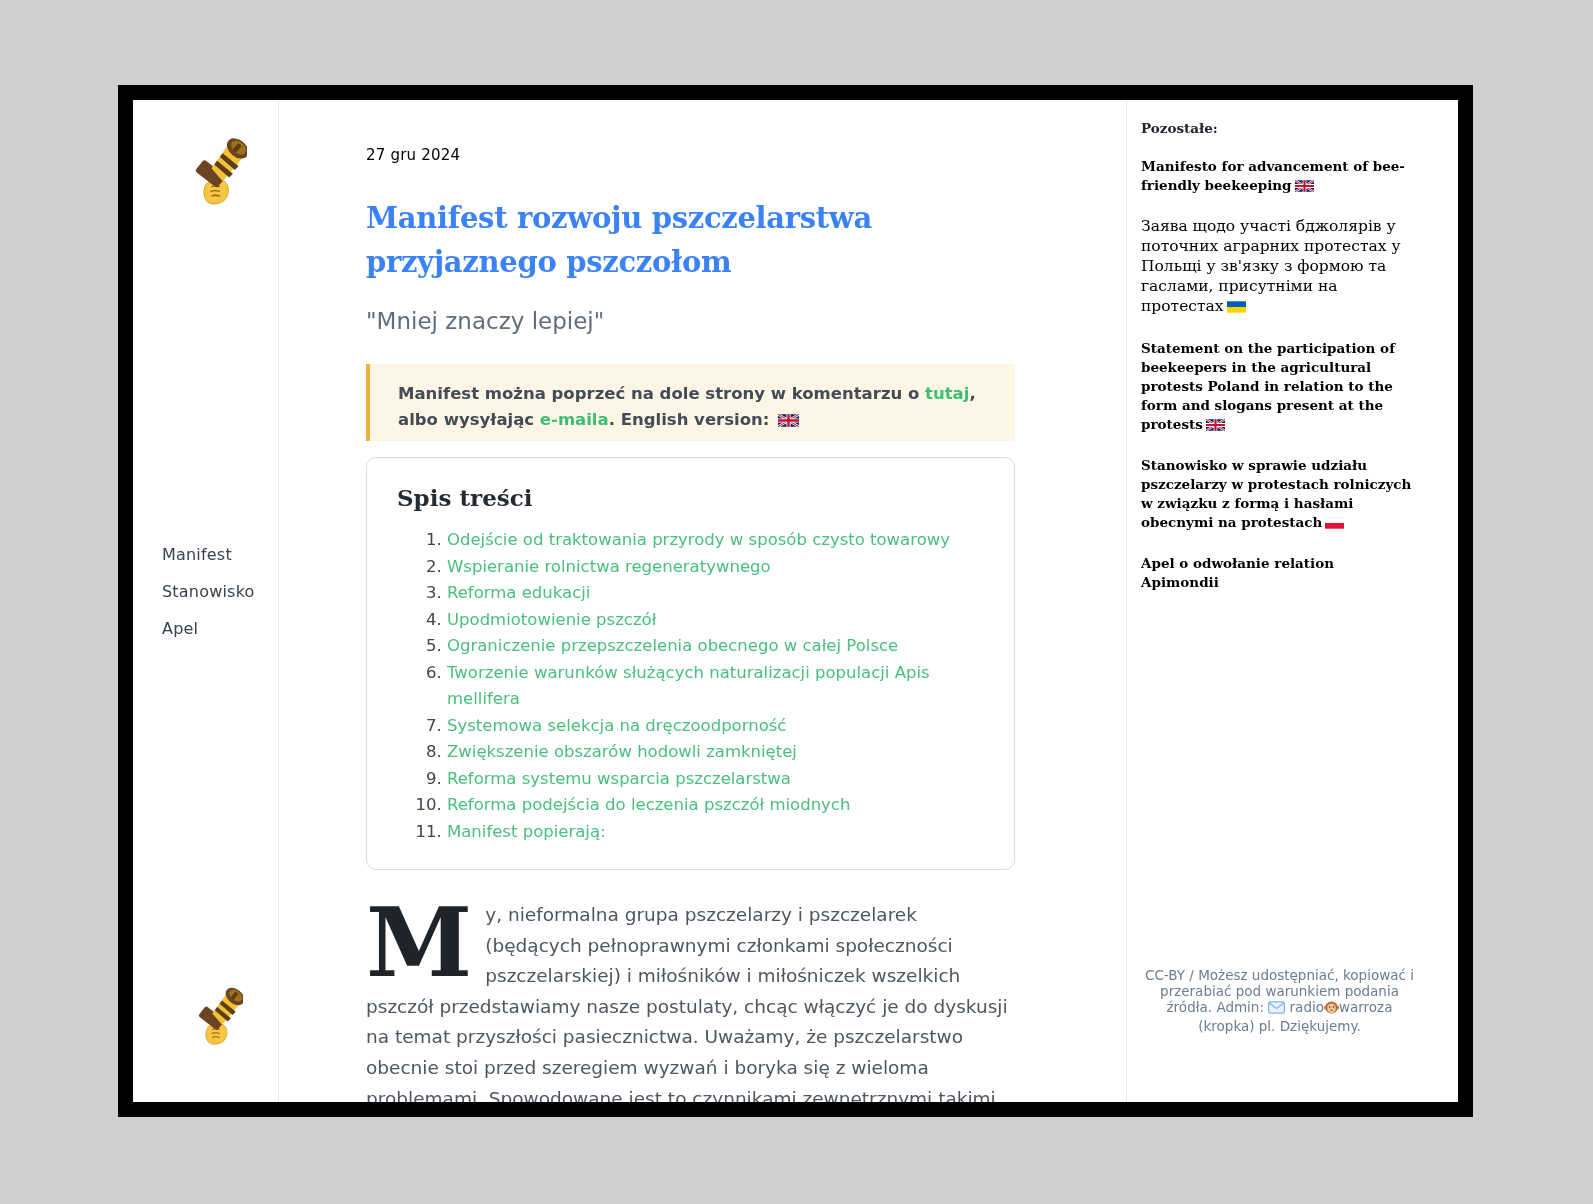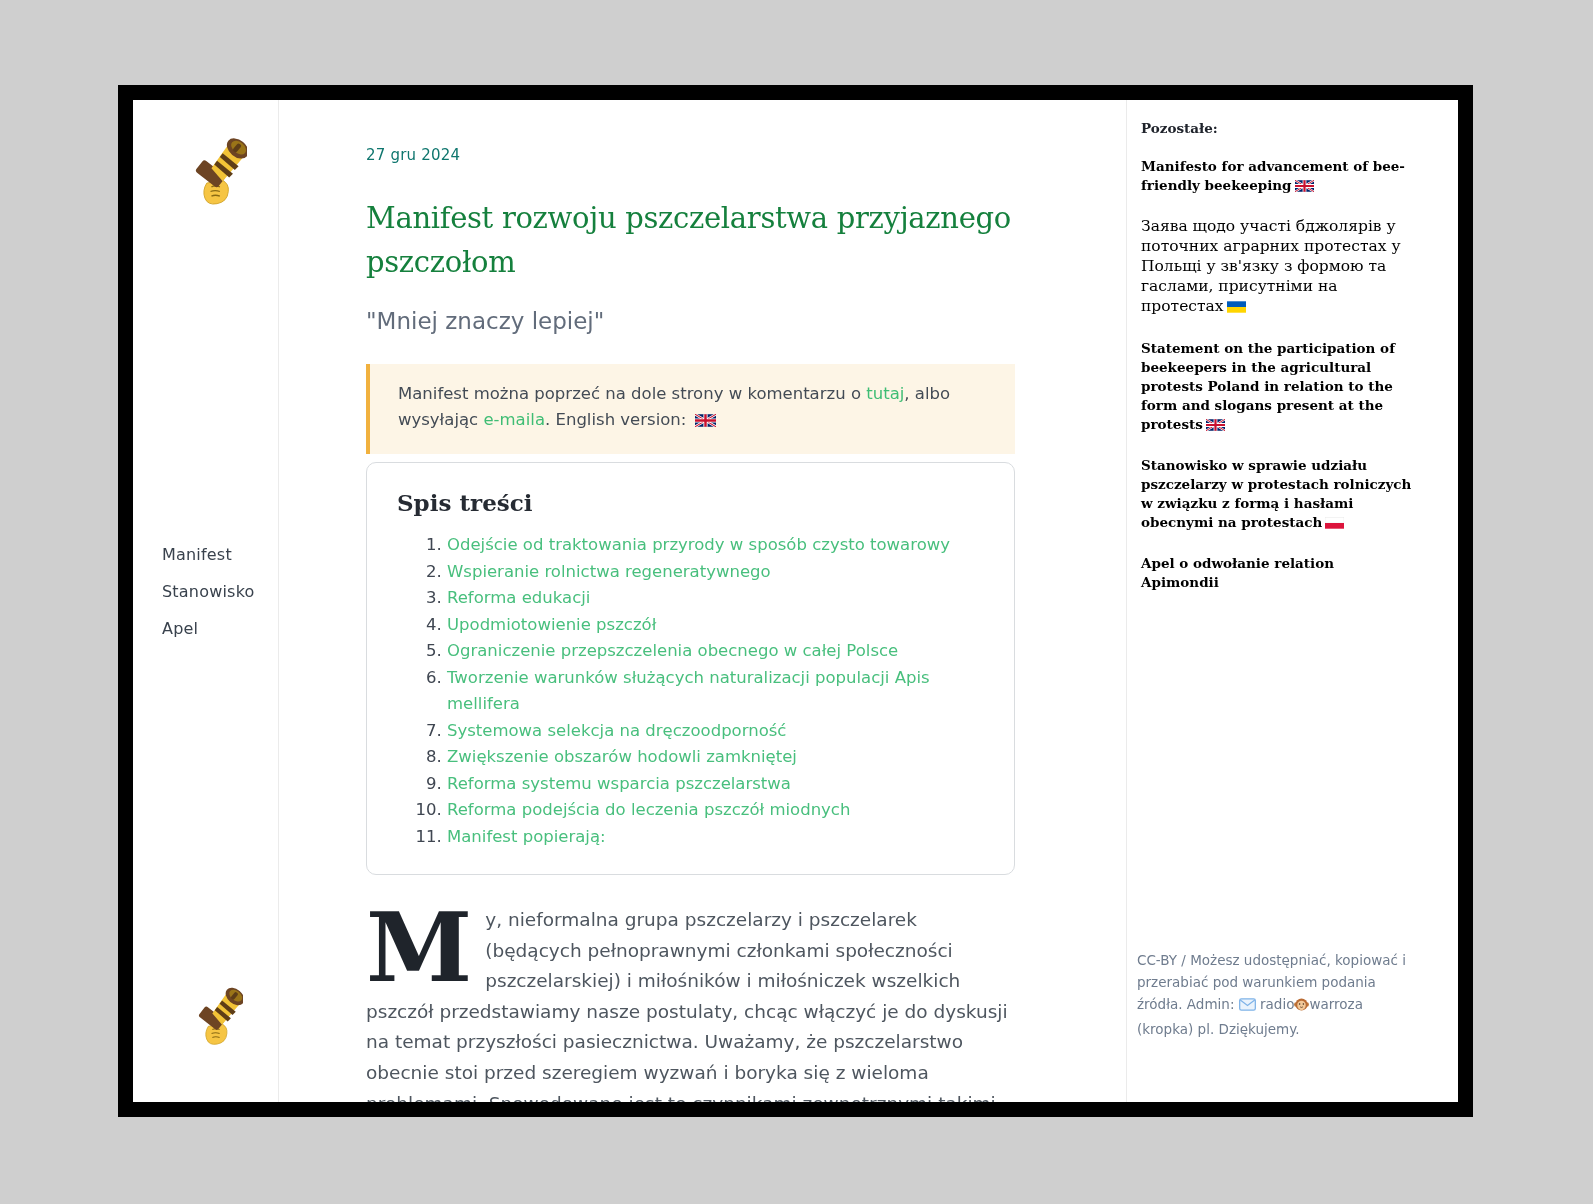--- a/index.html
+++ b/index.html
@@ -11,44 +11,44 @@
 
   
   .left-sb { position:relative; width:146px; flex:0 0 146px; border-right:1px solid #ebebeb; }
   .logo-top { position:absolute; left:56px; top:32px; }
   .logo-bottom { position:absolute; left:60px; top:882px; }
   .left-nav { position:absolute; left:29px; top:446px; }
   .left-nav a { display:block; font-size:16px; line-height:18px; color:#39424d; text-decoration:none; margin-bottom:19px; letter-spacing:.2px; cursor:pointer; }
 
   
   .main-col { position:relative; width:848px; flex:0 0 848px; border-right:1px solid #ebebeb; padding:46px 111px 0 87px; }
-  .post-date { font-size:15px; color:#0f766e; letter-spacing:.2px; margin-bottom:32px; }
-  .post-title { font-family:"DejaVu Serif", serif; font-weight:400; font-size:29px; line-height:44px; letter-spacing:-.3px; color:#15803d; margin-bottom:22px; }
+  .post-date { font-size:15px; color:#000000; letter-spacing:.2px; margin-bottom:32px; }
+  .post-title { font-family:"DejaVu Serif", serif; font-weight:700; font-size:29px; line-height:44px; letter-spacing:-.3px; color:#3b82f6; margin-bottom:22px; }
   .post-subtitle { font-size:23px; font-weight:400; color:#626c7b; line-height:30px; margin-bottom:28px; }
 
-  .callout { background:#fdf5e6; border-left:4px solid #f1b13e; padding:17px 28px 19px; font-size:16.5px; line-height:26px; color:#434b55; margin-bottom:8px; }
+  .callout { background:#fdf5e6; border-left:4px solid #f1b13e; padding:17px 28px 6px; font-size:16.5px; line-height:26px; color:#434b55; margin-bottom:16px;font-weight:bold; }
   .callout a { color:#3fbd74; text-decoration:none; cursor:pointer; }
 
   .toc { border:1px solid #d9dcdf; border-radius:10px; padding:26px 30px 24px; margin-bottom:30px; }
   .toc-heading { font-family:"DejaVu Serif", serif; font-weight:700; font-size:23px; color:#262b33; margin-bottom:16px; }
   .toc ol { padding-left:50px; }
   .toc li { font-size:16.5px; line-height:26.5px; color:#3f4651; }
   .toc li a { color:#48bf7d; text-decoration:none; cursor:pointer; }
 
   .article { font-size:18.5px; line-height:30.6px; color:#4e565f; }
   .dropcap { float:left; font-family:"DejaVu Serif", serif; font-weight:700; font-size:96px; line-height:78px; color:#1f242b; margin:4px 13px 0 0; }
 
   
   .right-sb { position:relative; flex:1 1 auto; padding:20px 46px 0 14px; }
   .rs-heading { font-family:"DejaVu Serif", serif; font-weight:700; font-size:13.5px; color:#20242c; margin-bottom:20px; }
   .rlink { margin-bottom:20px; }
   .rlink a { font-family:"DejaVu Serif", serif; font-weight:700; font-size:13.5px; line-height:17px; color:#000000; text-decoration:none; cursor:pointer; }
   .rlink.ua a { font-weight:400; font-size:15.5px; line-height:19px; }
   .flag { vertical-align:-2px; margin-left:3px; }
-  .cc-footer { position:absolute; left:10px; right:36px; bottom:62px; text-align:left; font-size:13.5px; line-height:22px; color:#6f7c8e; }
+  .cc-footer { position:absolute; left:10px; right:36px; bottom:68px; text-align:center; font-size:13.5px; line-height:16px; color:#6f7c8e; }
   .cc-footer .env { vertical-align:-2px; }
   .cc-footer .monkey { vertical-align:-3px; }
 </style>
 </head>
 <body>
 
 <div class="stage">
   <div class="frame">
     <div class="page">
 

